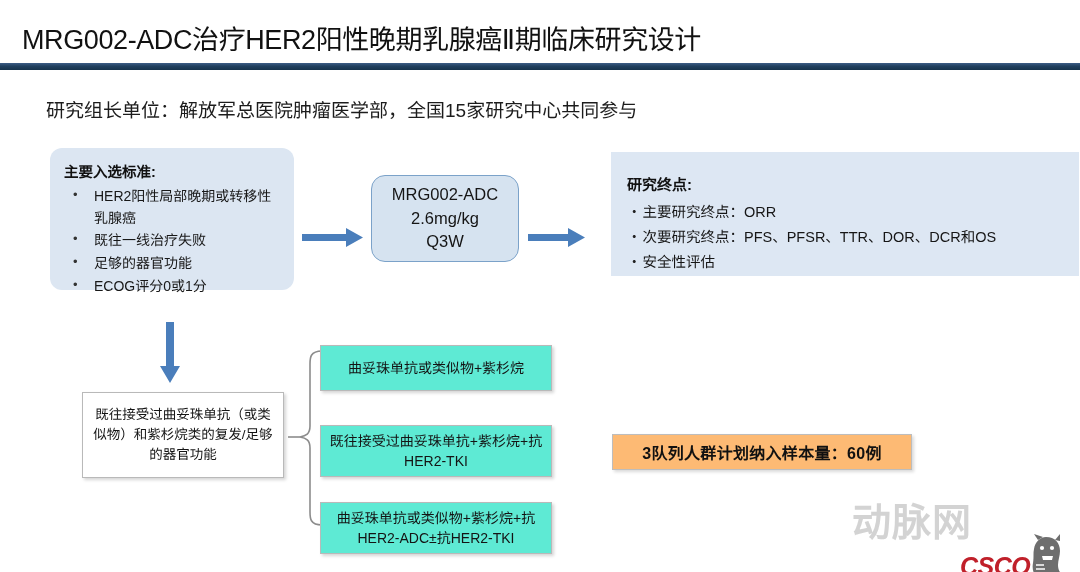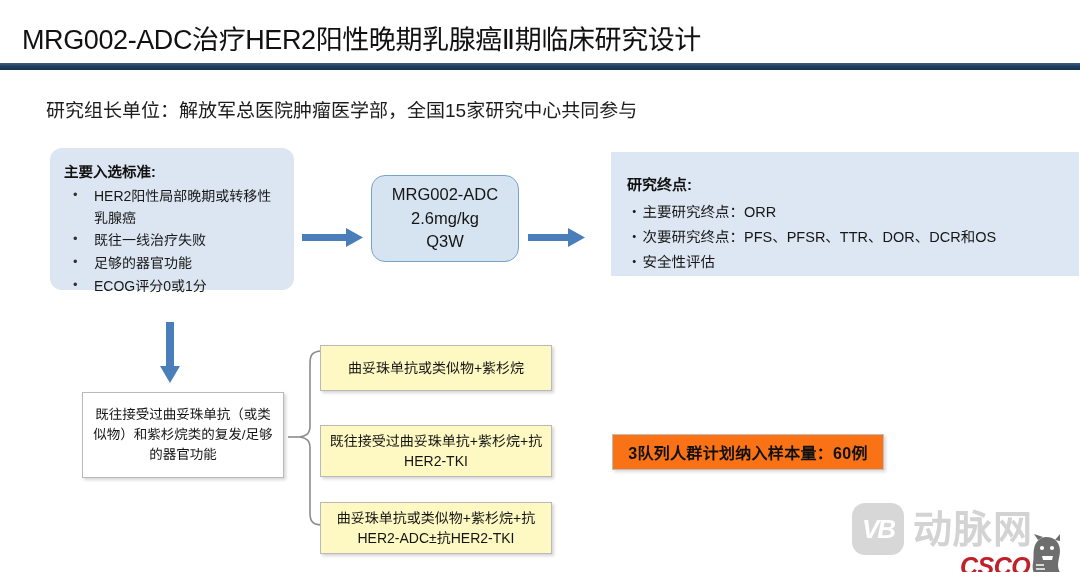--- a/index.html
+++ b/index.html
@@ -142,42 +142,42 @@
     text-align: center;
     font-size: 13.5px;
     line-height: 1.5;
     color: #141414;
     padding: 0 6px;
   }
 
   .cohort-box {
     left: 320px;
     width: 232px;
-    background: #fef9c3;
+    background: #5eead4;
     border: 1px solid #b9b9b9;
     box-shadow: 2px 2px 3px rgba(0,0,0,0.17);
     display: flex;
     align-items: center;
     justify-content: center;
     text-align: center;
     font-size: 14px;
     line-height: 1.45;
     color: #141414;
     padding: 0 5px;
   }
   #cohort-1 { top: 345px; height: 46px; }
   #cohort-2 { top: 425px; height: 52px; }
   #cohort-3 { top: 502px; height: 52px; }
 
   #sample-box {
     left: 612px;
     top: 434px;
-    width: 272px;
+    width: 300px;
     height: 36px;
-    background: #f97316;
+    background: #fdba74;
     border: 1px solid #bdbdbd;
     box-shadow: 2px 2px 3px rgba(0,0,0,0.15);
     display: flex;
     align-items: center;
     justify-content: center;
     font-size: 16px;
     font-weight: bold;
     color: #111;
     letter-spacing: 0.3px;
   }
@@ -290,21 +290,20 @@
     <path d="M12 89 L0 89" fill="none" stroke="#8c8c8c" stroke-width="1.6"></path>
   </svg>
 
   <div class="box cohort-box" id="cohort-1">曲妥珠单抗或类似物+紫杉烷</div>
   <div class="box cohort-box" id="cohort-2">既往接受过曲妥珠单抗+紫杉烷+抗HER2-TKI</div>
   <div class="box cohort-box" id="cohort-3">曲妥珠单抗或类似物+紫杉烷+抗HER2-ADC±抗HER2-TKI</div>
 
   <div class="box" id="sample-box">3队列人群计划纳入样本量：60例</div>
 
   <div id="watermark-vb">
-    <div id="vb-mark">VB</div>
     <div id="vb-text">动脉网</div>
   </div>
 
   <div id="csco-logo">
     <div id="csco-text">CSCO</div>
     <svg id="csco-tiger" width="46" height="44" viewBox="0 0 46 44">
       <g fill="#6e6e6e">
         <path d="M14 6 L10 0 L19 3 Z"></path>
         <path d="M31 6 L36 0 L36 7 Z"></path>
         <path d="M22 3 C31 3 36 9 36 17 C36 22 34 26 34 31 C34 37 37 40 40 42 L12 42 C9 39 8 34 9 29 C10 23 9 19 10 15 C11 8 16 3 22 3 Z"></path>

